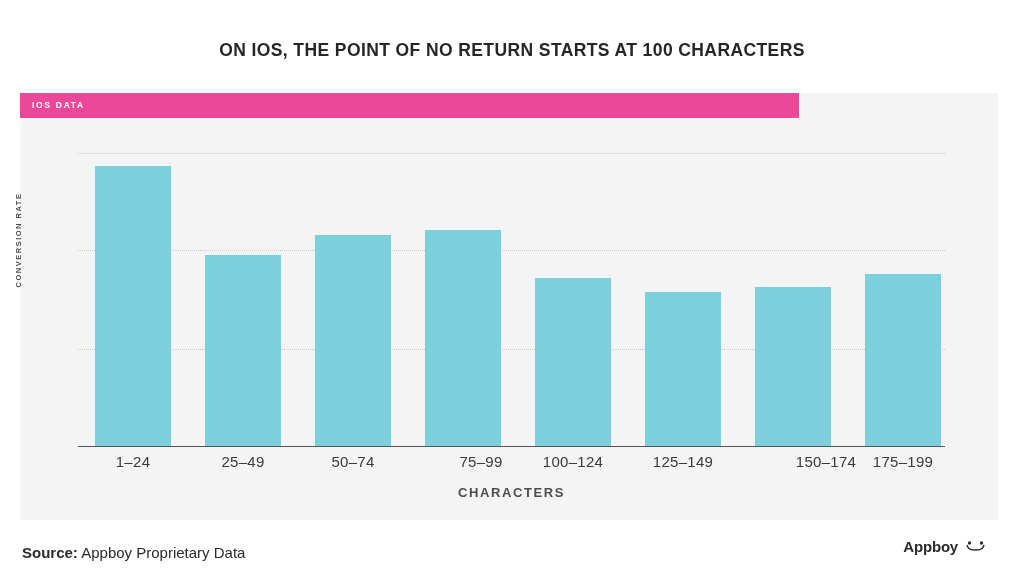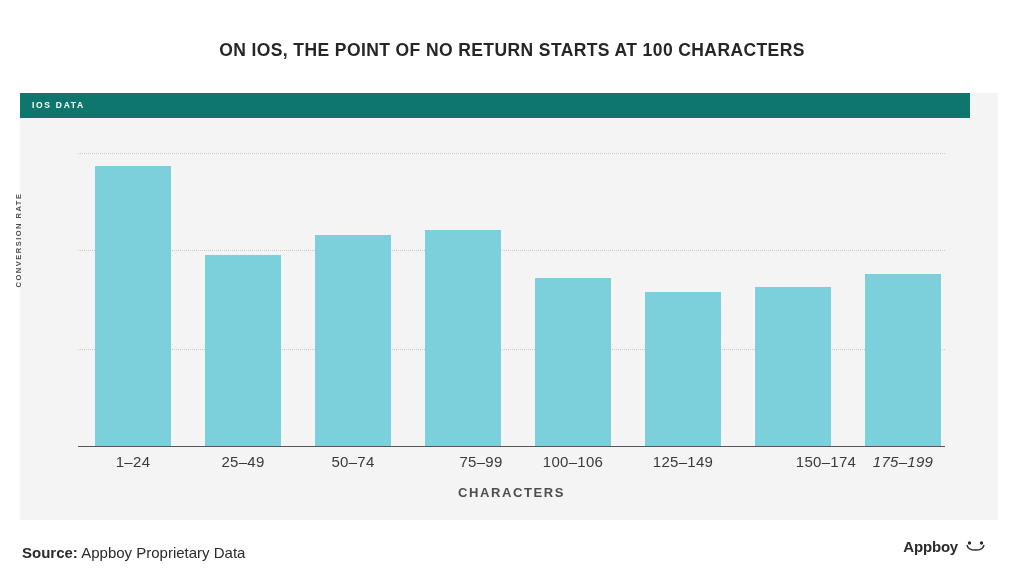--- a/index.html
+++ b/index.html
@@ -37,23 +37,23 @@
     top: 93px;
     width: 978px;
     height: 427px;
     background: #f4f4f4;
   }
 
   #panel-header {
     position: absolute;
     left: 0;
     top: 0;
-    width: 950px;
+    width: 779px;
     height: 25px;
-    background: #0f766e;
+    background: #ec4899;
     padding-left: 20px;
   }
 
   #panel-header-label {
     position: absolute;
     left: 12px;
     top: 0;
     height: 25px;
     line-height: 25px;
     font-size: 8.5px;
@@ -230,24 +230,24 @@
           <div class="bar" title="175–199: 44.1" style="height: 172.284px; background: rgb(123, 208, 220);"></div>
         </div>
       </div>
   </div>
 
   <div id="x-tick-labels">
       <div class="x-tick" style="left: 0px;">1–24</div>
       <div class="x-tick" style="left: 110px;">25–49</div>
       <div class="x-tick" style="left: 220px;">50–74</div>
       <div class="x-tick" style="left: 348px;">75–99</div>
-      <div class="x-tick" style="left: 440px;">100–106</div>
+      <div class="x-tick" style="left: 440px;">100–124</div>
       <div class="x-tick" style="left: 550px;">125–149</div>
       <div class="x-tick" style="left: 693px;">150–174</div>
-      <div class="x-tick" style="left: 770px; font-style: italic;">175–199</div>
+      <div class="x-tick" style="left: 770px;">175–199</div>
     </div>
 
   <div id="x-axis-label">CHARACTERS</div>
 </div>
 
 <div id="footer-source">
   <b>Source:</b><span> Appboy Proprietary Data</span>
 </div>
 
 <div id="brand-logo">

